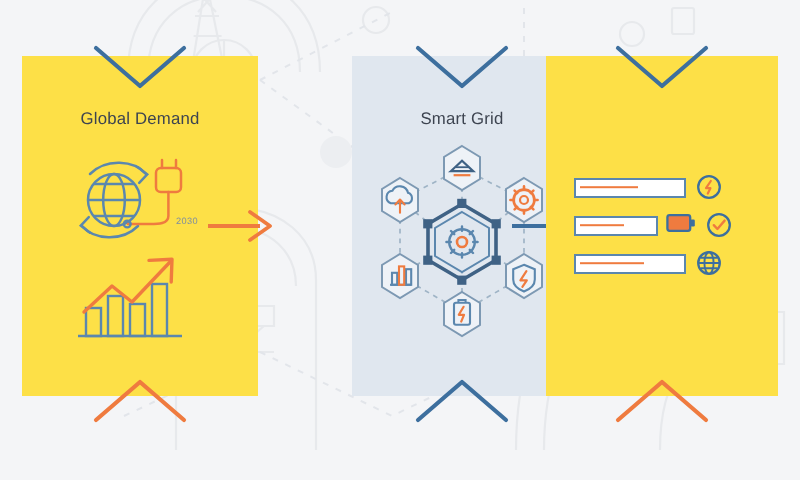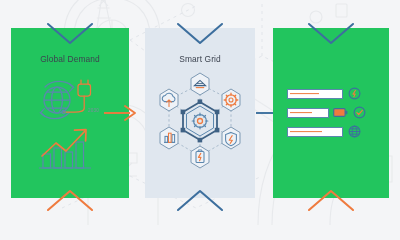--- a/index.html
+++ b/index.html
@@ -9,22 +9,22 @@
     font-family:"Liberation Sans", sans-serif;
     position:relative;
   }
   #stage{position:absolute;inset:0;width:400px;height:225px;}
 
   
   .bg-layer{position:absolute;inset:0;pointer-events:none;}
 
   
   .card{position:absolute;top:28px;height:170px;}
-  .card.light{background:#22c55e;}
-  .card.tint{background:#e0e7ef;}
+  .card.light{background:#fde047;}
+  .card.tint{background:#e0e7ef;margin-left:31px;}
   #card-left{left:11px;width:118px;}
   #card-mid{left:145px;width:110px;}
   #card-right{left:273px;width:116px;}
 
   .card-title{
     position:absolute;left:0;right:0;top:26px;
     text-align:center;
     font-size:8.4px;
     color:#3d4450;
     letter-spacing:.1px;

